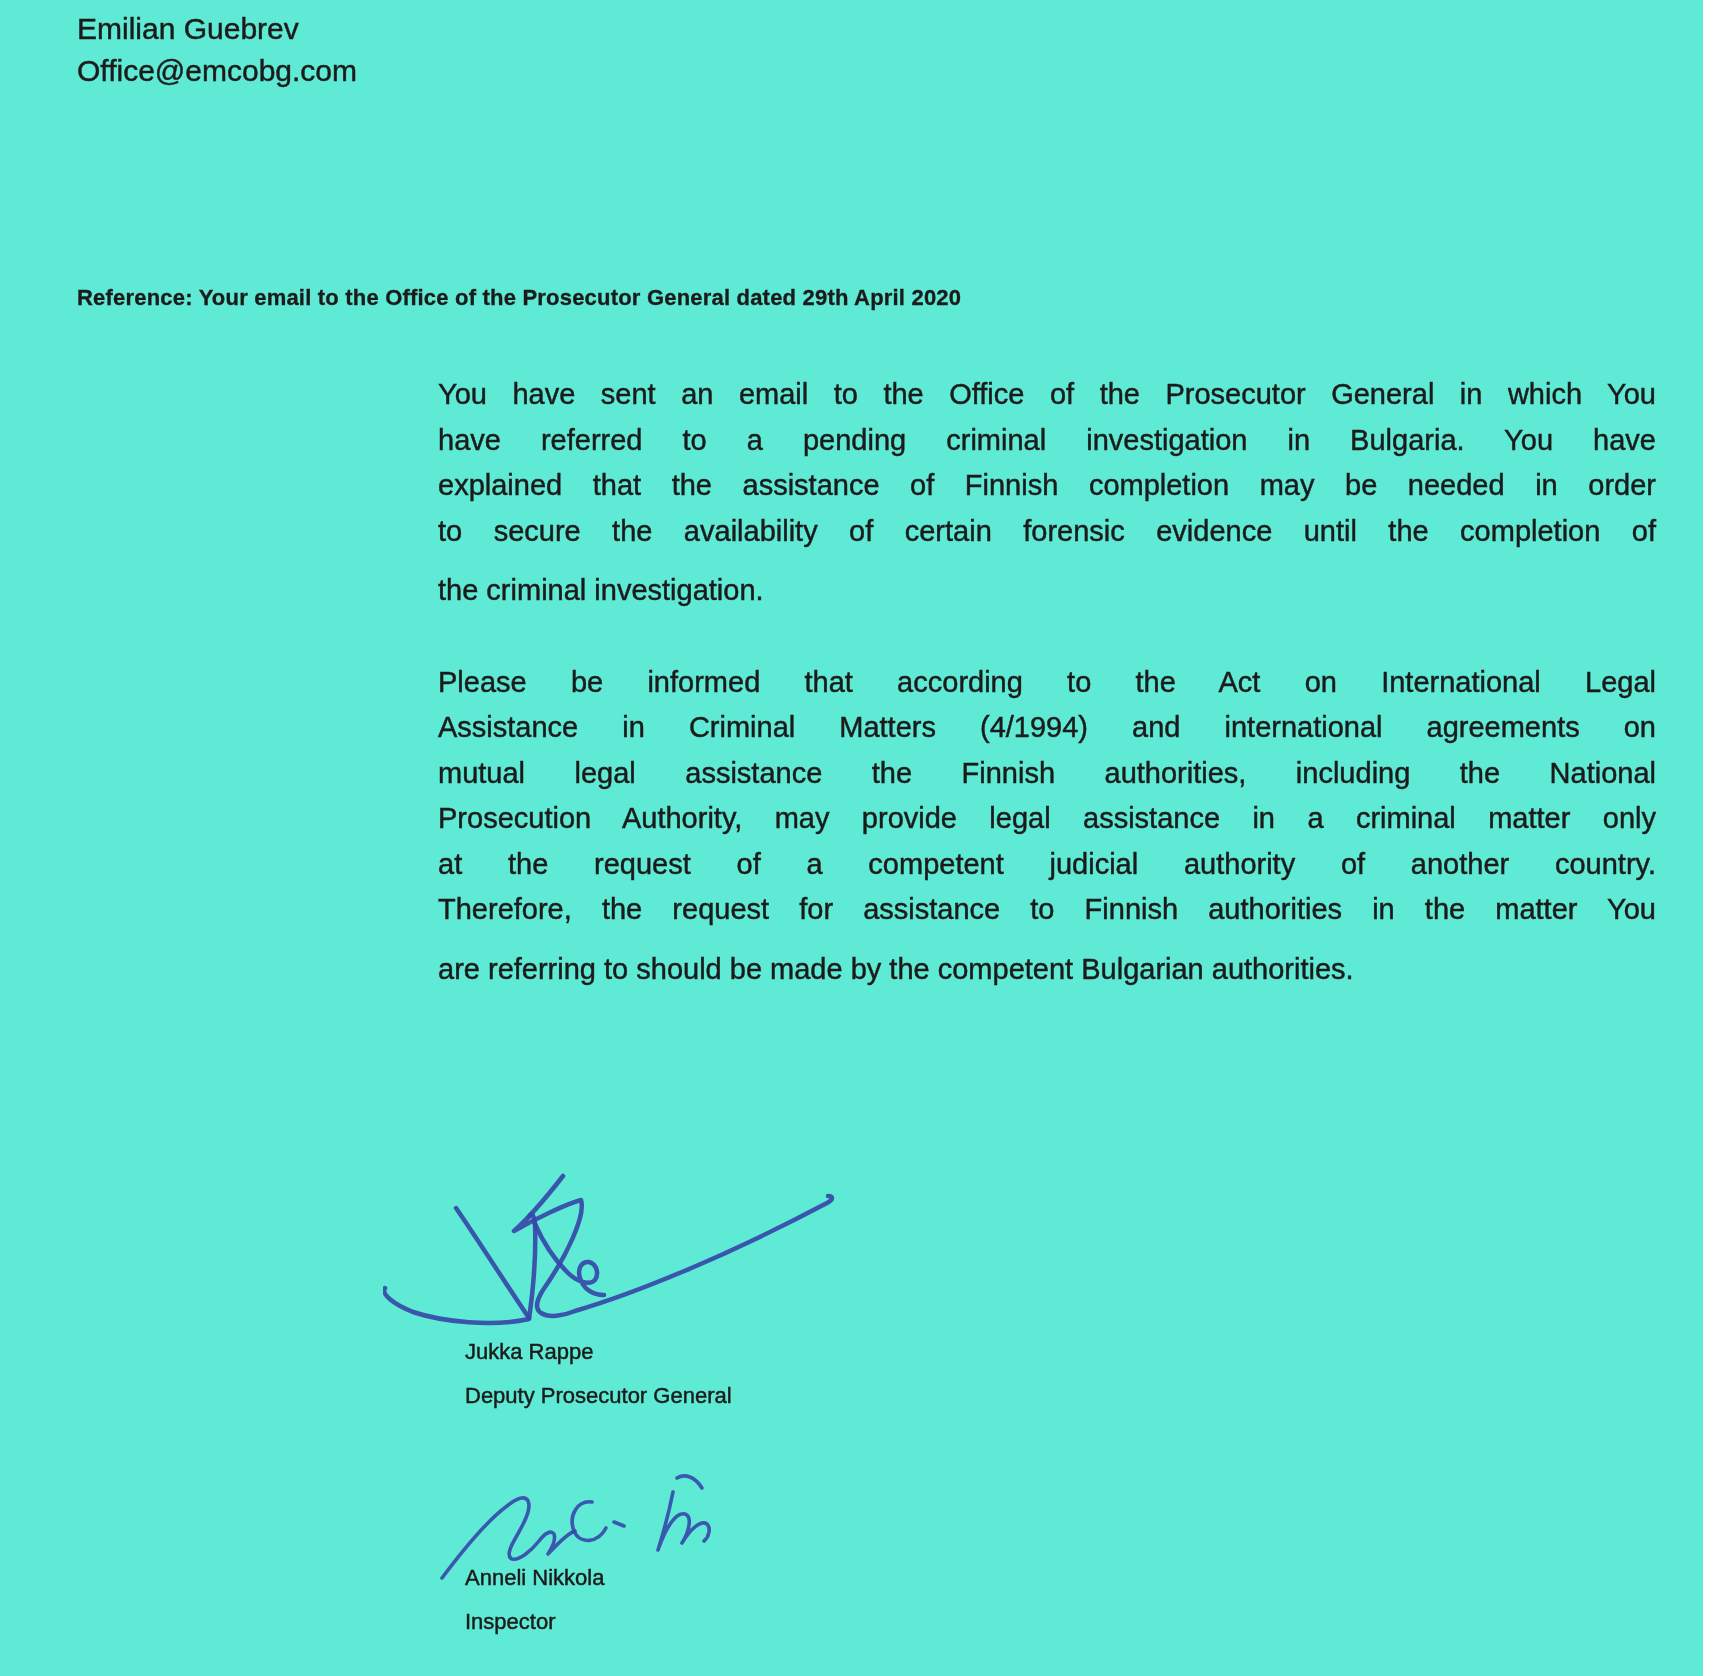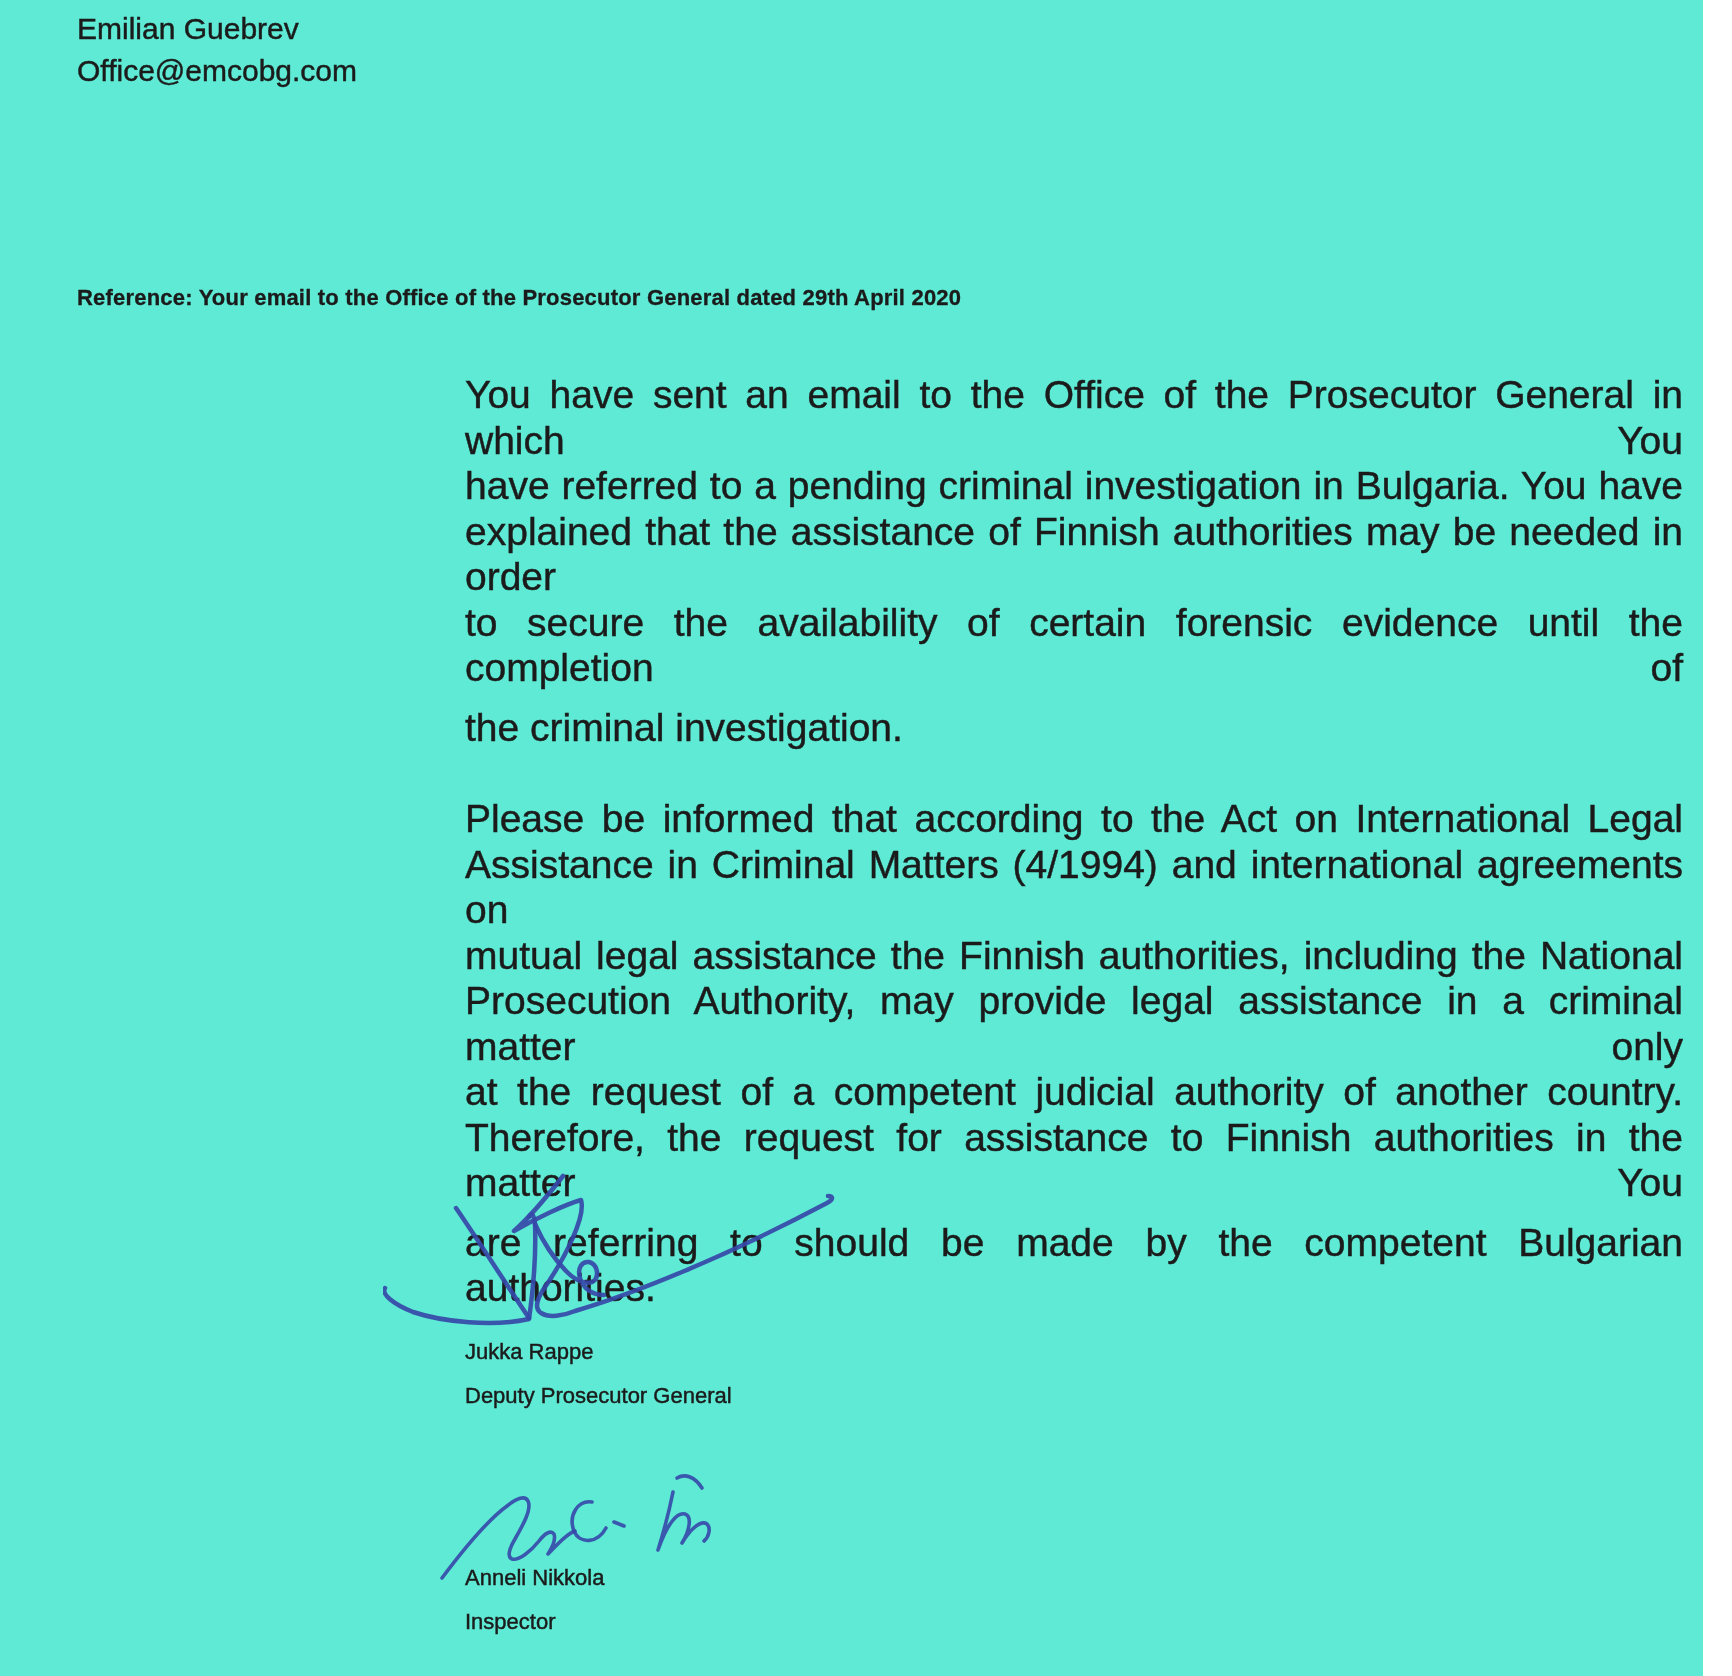--- a/index.html
+++ b/index.html
@@ -15,22 +15,22 @@
   .header-block{
     position:absolute;left:77px;top:8px;
     font-size:30px;line-height:42px;
   }
   .reference{
     position:absolute;left:77px;top:285px;
     font-size:22px;font-weight:bold;letter-spacing:0.2px;
     -webkit-text-stroke:0.3px currentColor;
   }
   .letter-body{
-    position:absolute;left:465px;top:372px;width:1218px;
-    font-size:39px;line-height:45.5px;
+    position:absolute;left:438px;top:372px;width:1218px;
+    font-size:29px;line-height:45.5px;
   }
   .para{margin:0 0 46px 0;}
   .bline{text-align:justify;text-align-last:justify;white-space:normal;}
   .bline.last{text-align-last:left;margin-top:14px;}
   .sig-svg{position:absolute;}
   .sig-svg path{fill:none;stroke-linecap:round;stroke-linejoin:round;}
   .signer-block{
     position:absolute;left:465px;
     font-size:22px;line-height:44px;
   }
@@ -46,21 +46,21 @@
     <div>Emilian Guebrev</div>
     <div>Office@emcobg.com</div>
   </div>
 
   <div class="reference">Reference: Your email to the Office of the Prosecutor General dated 29th April 2020</div>
 
   <div class="letter-body scan">
     <div class="para">
       <div class="bline">You have sent an email to the Office of the Prosecutor General in which You</div>
       <div class="bline">have referred to a pending criminal investigation in Bulgaria. You have</div>
-      <div class="bline">explained that the assistance of Finnish authorities may be needed in order</div>
+      <div class="bline">explained that the assistance of Finnish completion may be needed in order</div>
       <div class="bline">to secure the availability of certain forensic evidence until the completion of</div>
       <div class="bline last">the criminal investigation.</div>
     </div>
     <div class="para">
       <div class="bline">Please be informed that according to the Act on International Legal</div>
       <div class="bline">Assistance in Criminal Matters (4/1994) and international agreements on</div>
       <div class="bline">mutual legal assistance the Finnish authorities, including the National</div>
       <div class="bline">Prosecution Authority, may provide legal assistance in a criminal matter only</div>
       <div class="bline">at the request of a competent judicial authority of another country.</div>
       <div class="bline">Therefore, the request for assistance to Finnish authorities in the matter You</div>

